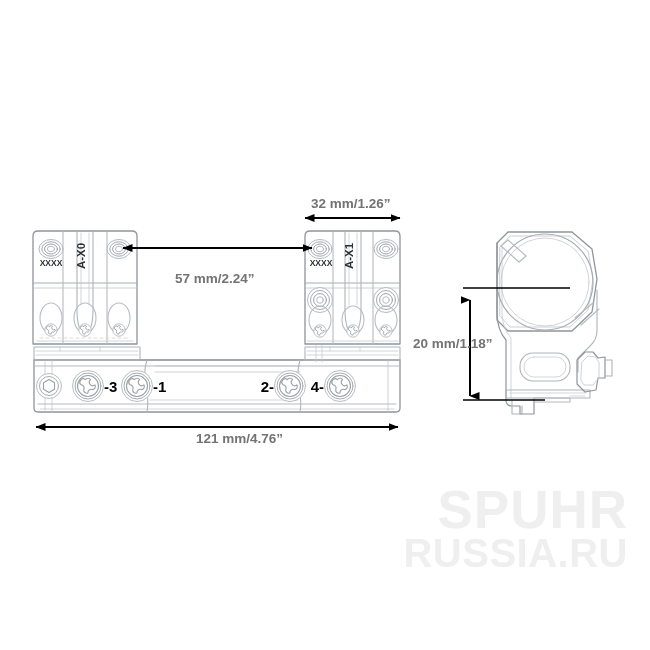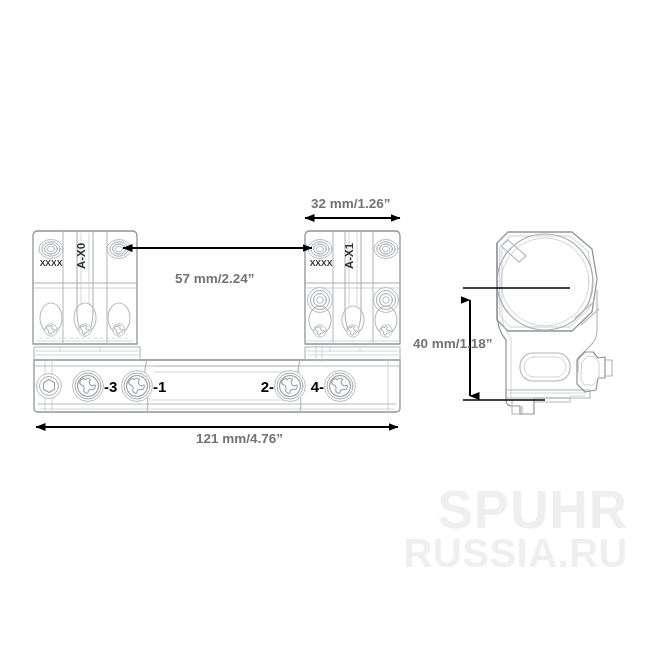--- a/index.html
+++ b/index.html
@@ -316,21 +316,21 @@
     </g>
   </svg>
 
   
   <div class="dim-label" style="left:175px; top:228px;margin-top:43px;">57 mm/2.24”</div>
 
   <div class="dim-label" style="left:311px; top:196px;">32 mm/1.26”</div>
 
   <div class="dim-label" style="left:172px; top:431px;margin-left:24px;">121 mm/4.76”</div>
 
-  <div class="dim-label" style="left:413px; top:336px;">40 mm/1.18”</div>
+  <div class="dim-label" style="left:413px; top:336px;">20 mm/1.18”</div>
 
   
   <div id="wm">
     <span class="wm-line wm-1">SPUHR</span>
     <span class="wm-line wm-2">RUSSIA.RU</span>
   </div>
 
 </div>
 
 </body></html>

